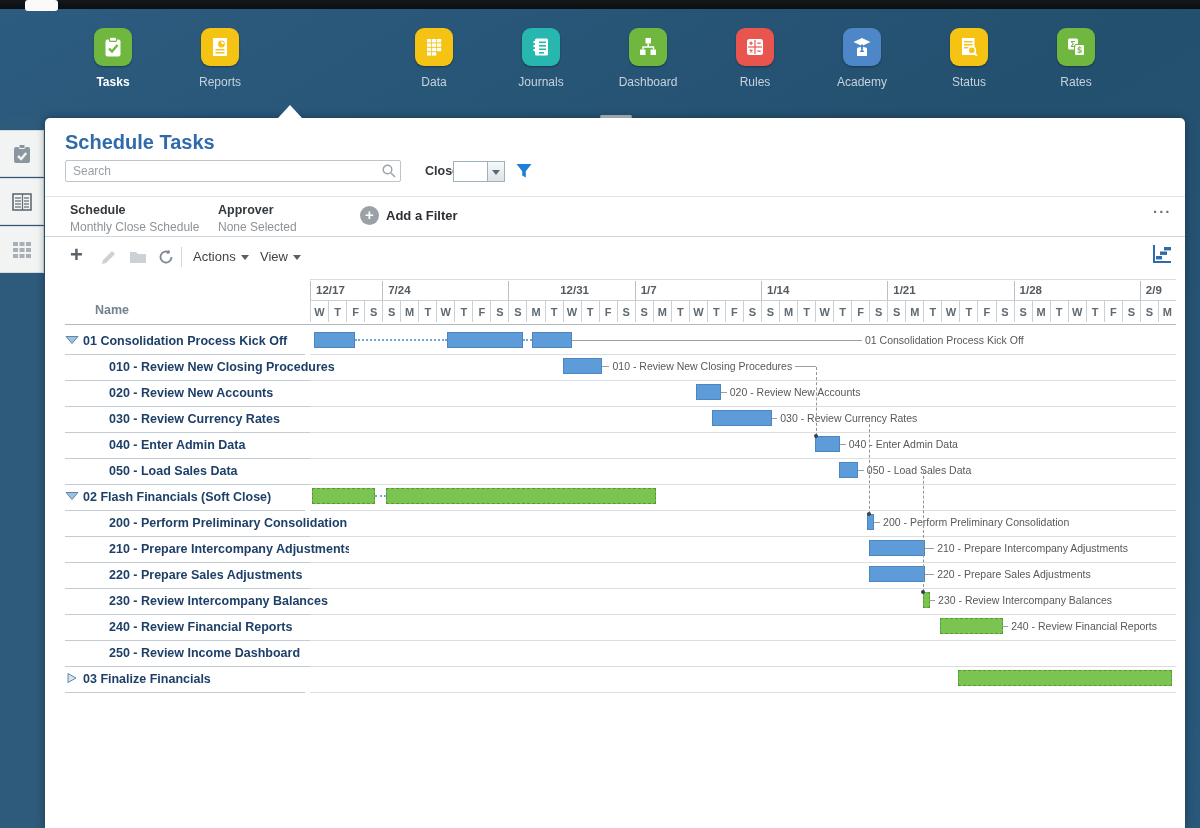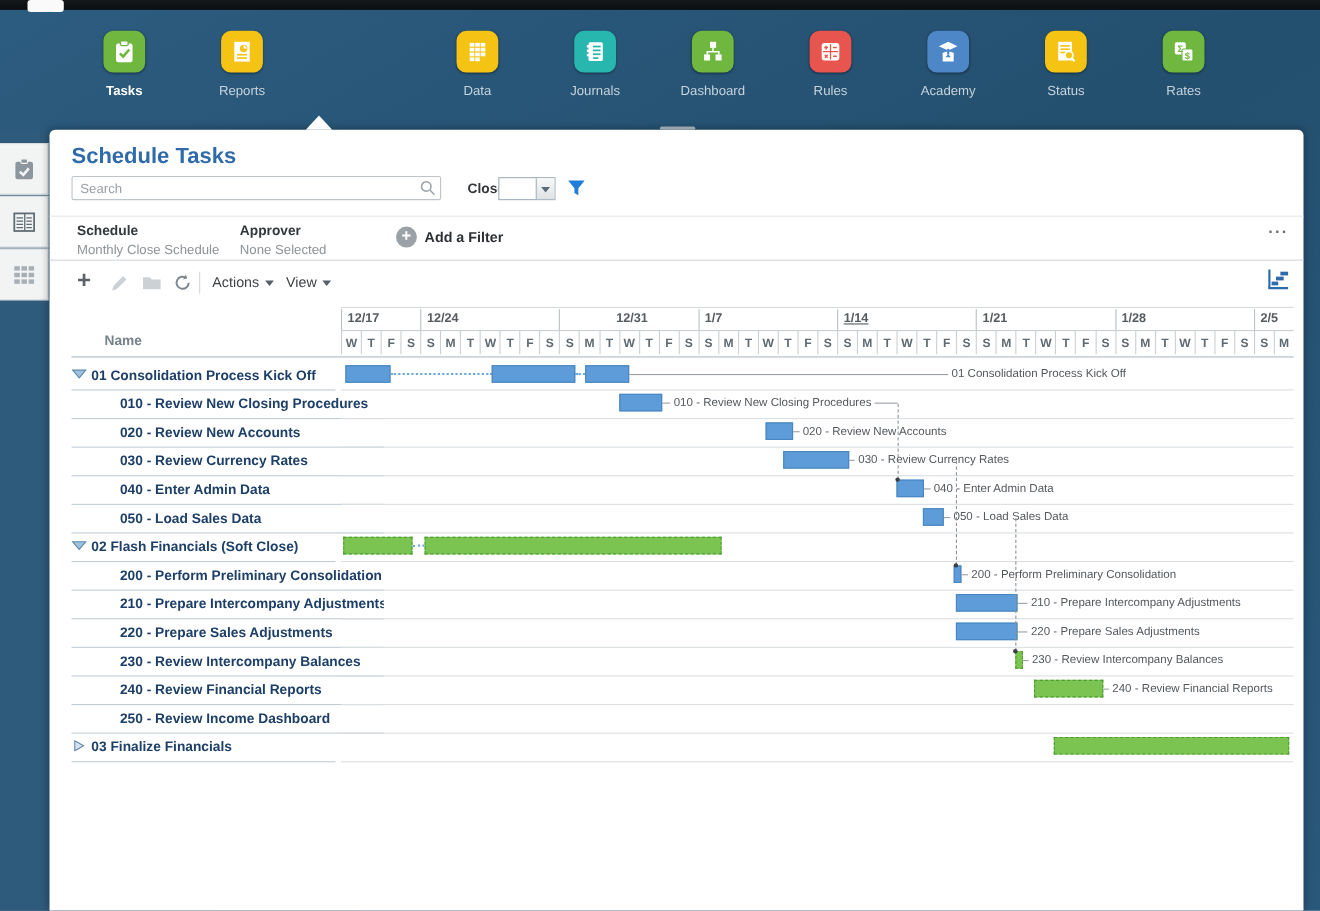--- a/index.html
+++ b/index.html
@@ -296,21 +296,21 @@
     </svg>
   </div>
 
   <div class="name-header">Name</div>
   <div class="tl-head">
       <div class="wk" style="left: 0px; width: 72.16px;">12/17</div>
       <div class="day" style="left: 0px; width: 18.04px;">W</div>
       <div class="day" style="left: 18.04px; width: 18.04px;">T</div>
       <div class="day" style="left: 36.08px; width: 18.04px;">F</div>
       <div class="day" style="left: 54.12px; width: 18.04px;">S</div>
-      <div class="wk" style="left: 72.16px; width: 126.28px;">12/24</div>
+      <div class="wk" style="left: 72.16px; width: 126.28px;">7/24</div>
       <div class="day" style="left: 72.16px; width: 18.04px;">S</div>
       <div class="day" style="left: 90.2px; width: 18.04px;">M</div>
       <div class="day" style="left: 108.24px; width: 18.04px;">T</div>
       <div class="day" style="left: 126.28px; width: 18.04px;">W</div>
       <div class="day" style="left: 144.32px; width: 18.04px;">T</div>
       <div class="day" style="left: 162.36px; width: 18.04px;">F</div>
       <div class="day" style="left: 180.4px; width: 18.04px;">S</div>
       <div class="wk" style="left: 198.44px; width: 126.28px; text-align: center;">12/31</div>
       <div class="day" style="left: 198.44px; width: 18.04px;">S</div>
       <div class="day" style="left: 216.48px; width: 18.04px;">M</div>
@@ -320,21 +320,21 @@
       <div class="day" style="left: 288.64px; width: 18.04px;">F</div>
       <div class="day" style="left: 306.68px; width: 18.04px;">S</div>
       <div class="wk" style="left: 324.72px; width: 126.28px;">1/7</div>
       <div class="day" style="left: 324.72px; width: 18.04px;">S</div>
       <div class="day" style="left: 342.76px; width: 18.04px;">M</div>
       <div class="day" style="left: 360.8px; width: 18.04px;">T</div>
       <div class="day" style="left: 378.84px; width: 18.04px;">W</div>
       <div class="day" style="left: 396.88px; width: 18.04px;">T</div>
       <div class="day" style="left: 414.92px; width: 18.04px;">F</div>
       <div class="day" style="left: 432.96px; width: 18.04px;">S</div>
-      <div class="wk" style="left: 451px; width: 126.28px; text-decoration: underline;">1/14</div>
+      <div class="wk" style="left: 451px; width: 126.28px;">1/14</div>
       <div class="day" style="left: 451px; width: 18.04px;">S</div>
       <div class="day" style="left: 469.04px; width: 18.04px;">M</div>
       <div class="day" style="left: 487.08px; width: 18.04px;">T</div>
       <div class="day" style="left: 505.12px; width: 18.04px;">W</div>
       <div class="day" style="left: 523.16px; width: 18.04px;">T</div>
       <div class="day" style="left: 541.2px; width: 18.04px;">F</div>
       <div class="day" style="left: 559.24px; width: 18.04px;">S</div>
       <div class="wk" style="left: 577.28px; width: 126.28px;">1/21</div>
       <div class="day" style="left: 577.28px; width: 18.04px;">S</div>
       <div class="day" style="left: 595.32px; width: 18.04px;">M</div>
@@ -344,21 +344,21 @@
       <div class="day" style="left: 667.48px; width: 18.04px;">F</div>
       <div class="day" style="left: 685.52px; width: 18.04px;">S</div>
       <div class="wk" style="left: 703.56px; width: 126.28px;">1/28</div>
       <div class="day" style="left: 703.56px; width: 18.04px;">S</div>
       <div class="day" style="left: 721.6px; width: 18.04px;">M</div>
       <div class="day" style="left: 739.64px; width: 18.04px;">T</div>
       <div class="day" style="left: 757.68px; width: 18.04px;">W</div>
       <div class="day" style="left: 775.72px; width: 18.04px;">T</div>
       <div class="day" style="left: 793.76px; width: 18.04px;">F</div>
       <div class="day" style="left: 811.8px; width: 18.04px;">S</div>
-      <div class="wk" style="left: 829.84px; width: 36.08px;">2/5</div>
+      <div class="wk" style="left: 829.84px; width: 36.08px;">2/9</div>
       <div class="day" style="left: 829.84px; width: 18.04px;">S</div>
       <div class="day" style="left: 847.88px; width: 18.04px;">M</div>
     </div>
   <div class="head-underline"></div>
 
   <div id="rows-layer">
       <div class="name-row" style="top: 210px; padding-left: 0px;"><span><svg class="tg" viewBox="0 0 14 10">
             <path d="M1 1.5h12L7 8.5z" fill="#9fc1dc" stroke="#5b87ad" stroke-width="1"></path>
           </svg></span><span>01 Consolidation Process Kick Off</span></div>
       <div class="grow" style="top: 210px;">

